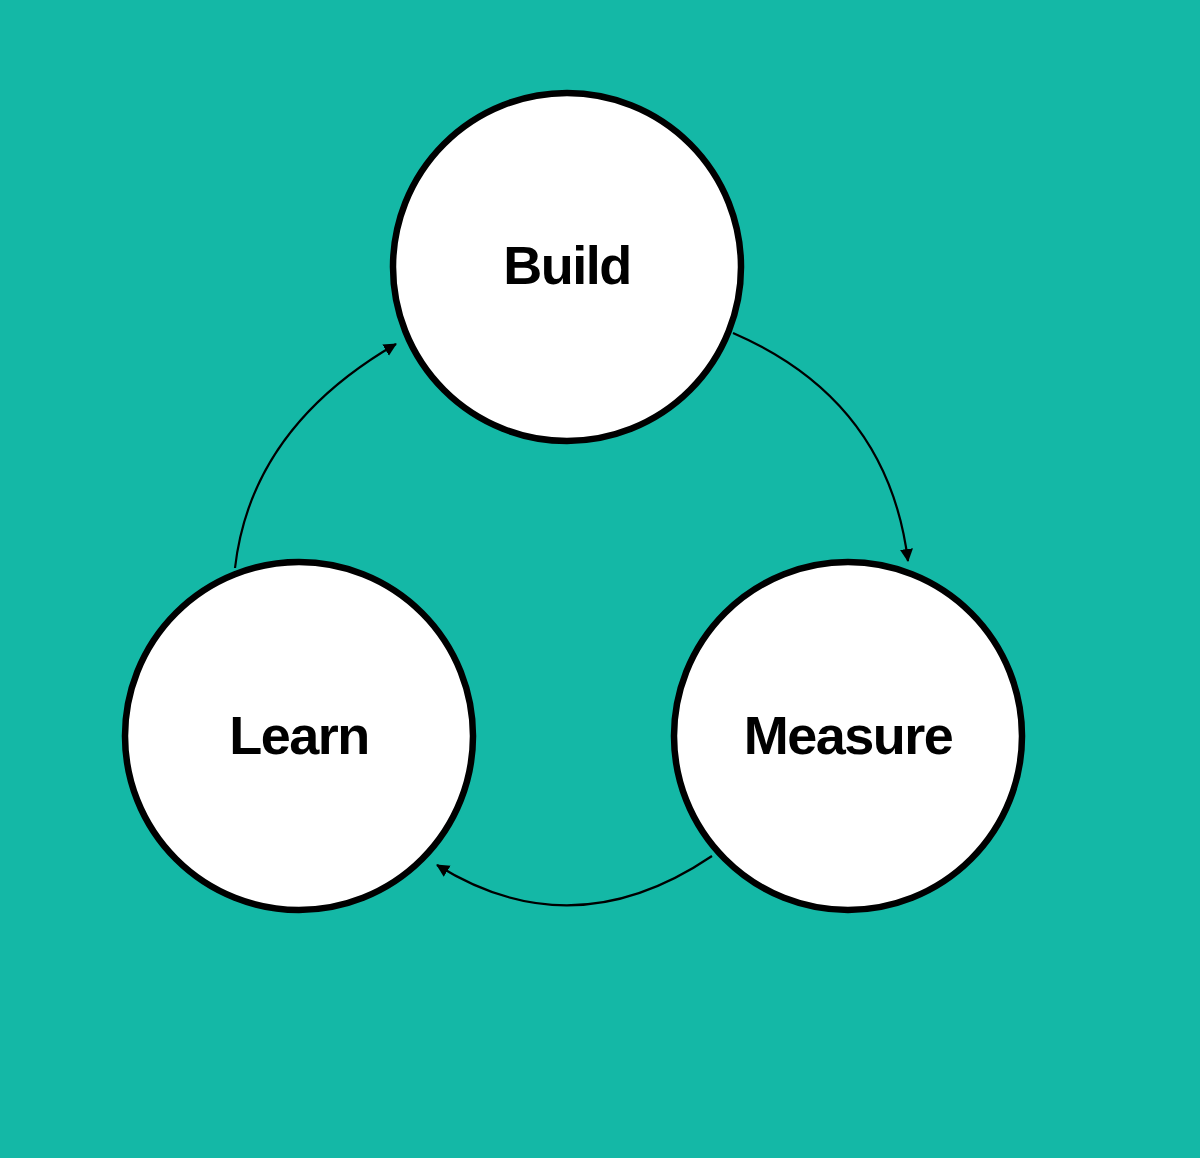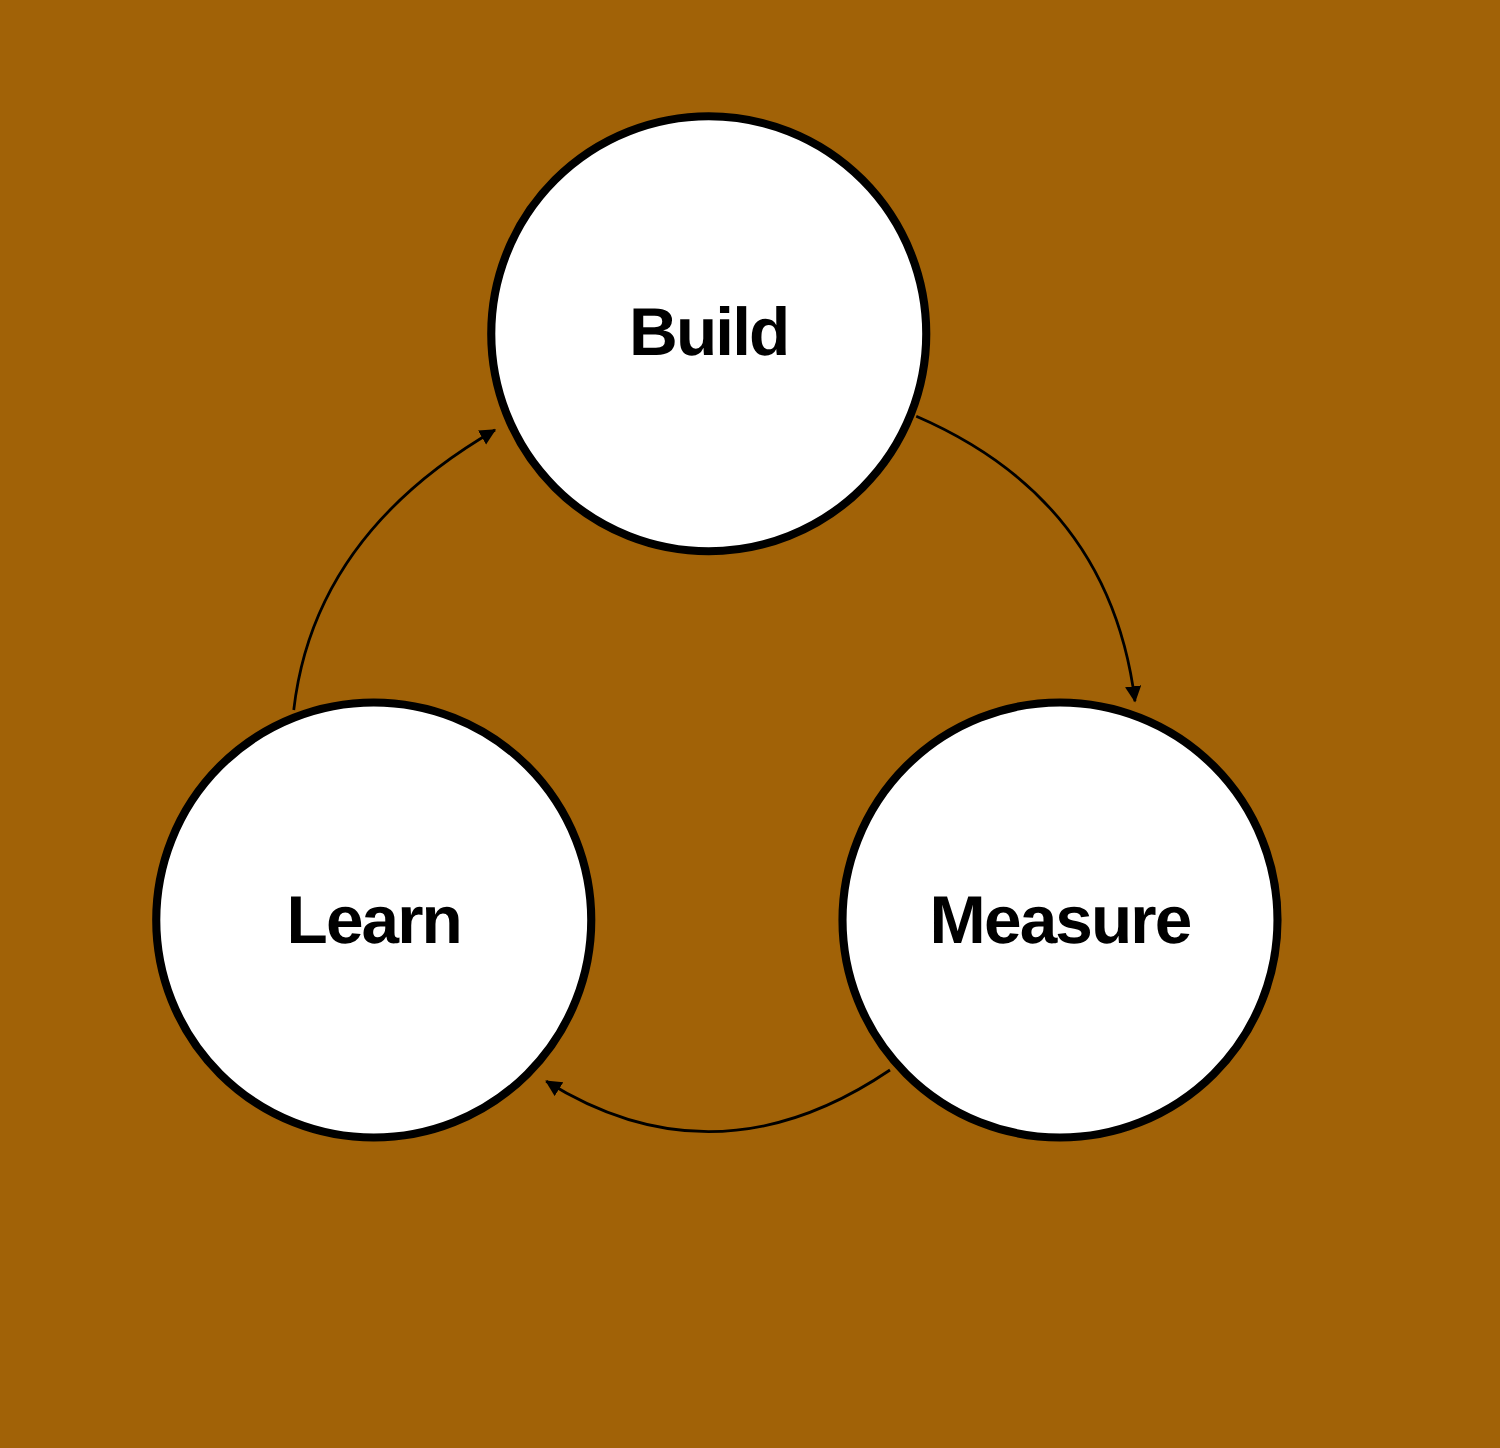--- a/index.html
+++ b/index.html
@@ -4,21 +4,21 @@
 <style>
   html, body {
     margin: 0;
     padding: 0;
     background: #ffffff;
   }
   .canvas {
     position: relative;
     width: 1200px;
     height: 1158px;
-    background: #a16207;
+    background: #14b8a6;
     overflow: hidden;
     font-family: "Liberation Sans", sans-serif;
   }
   svg { display: block; }
   .node-circle {
     fill: #ffffff;
     stroke: #000000;
     stroke-width: 6.5px;
   }
   .node-label {

